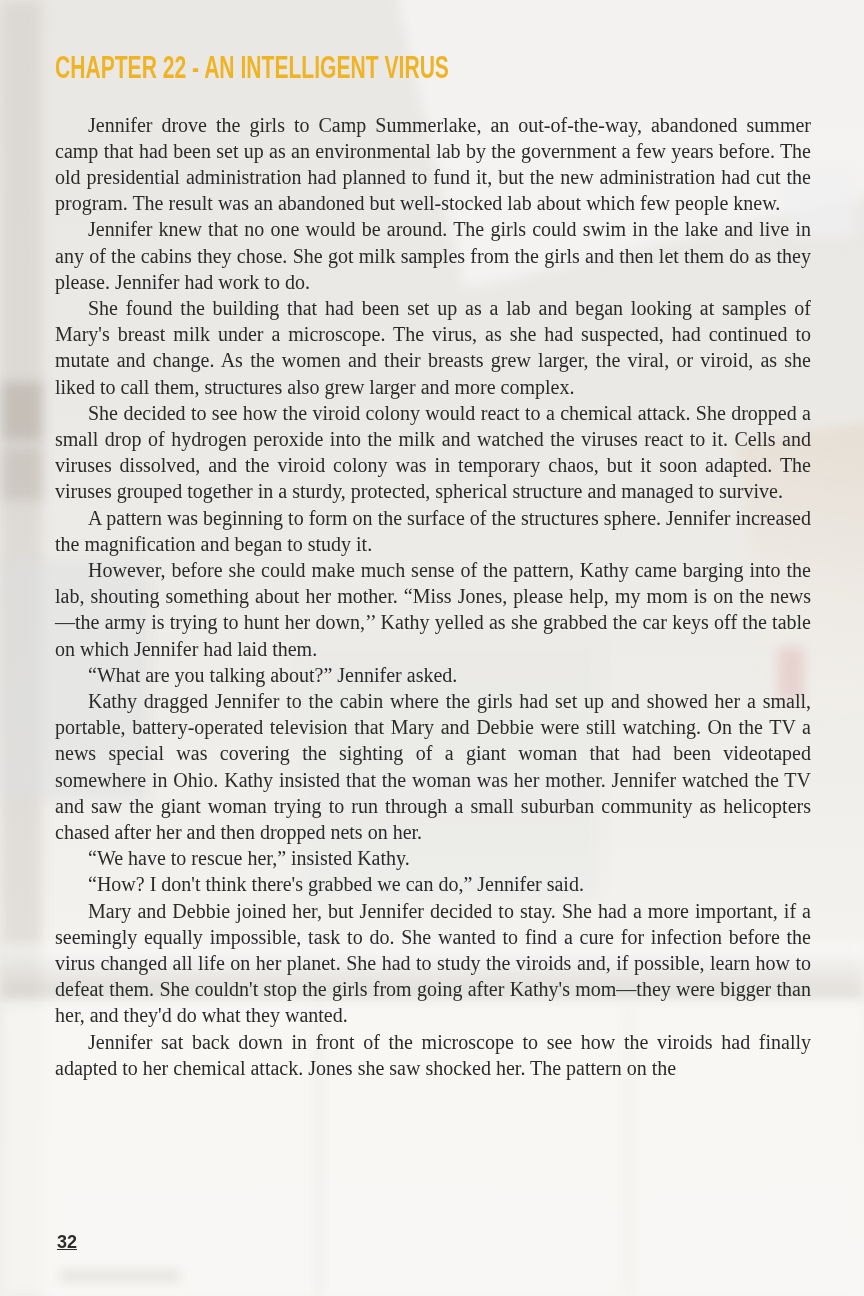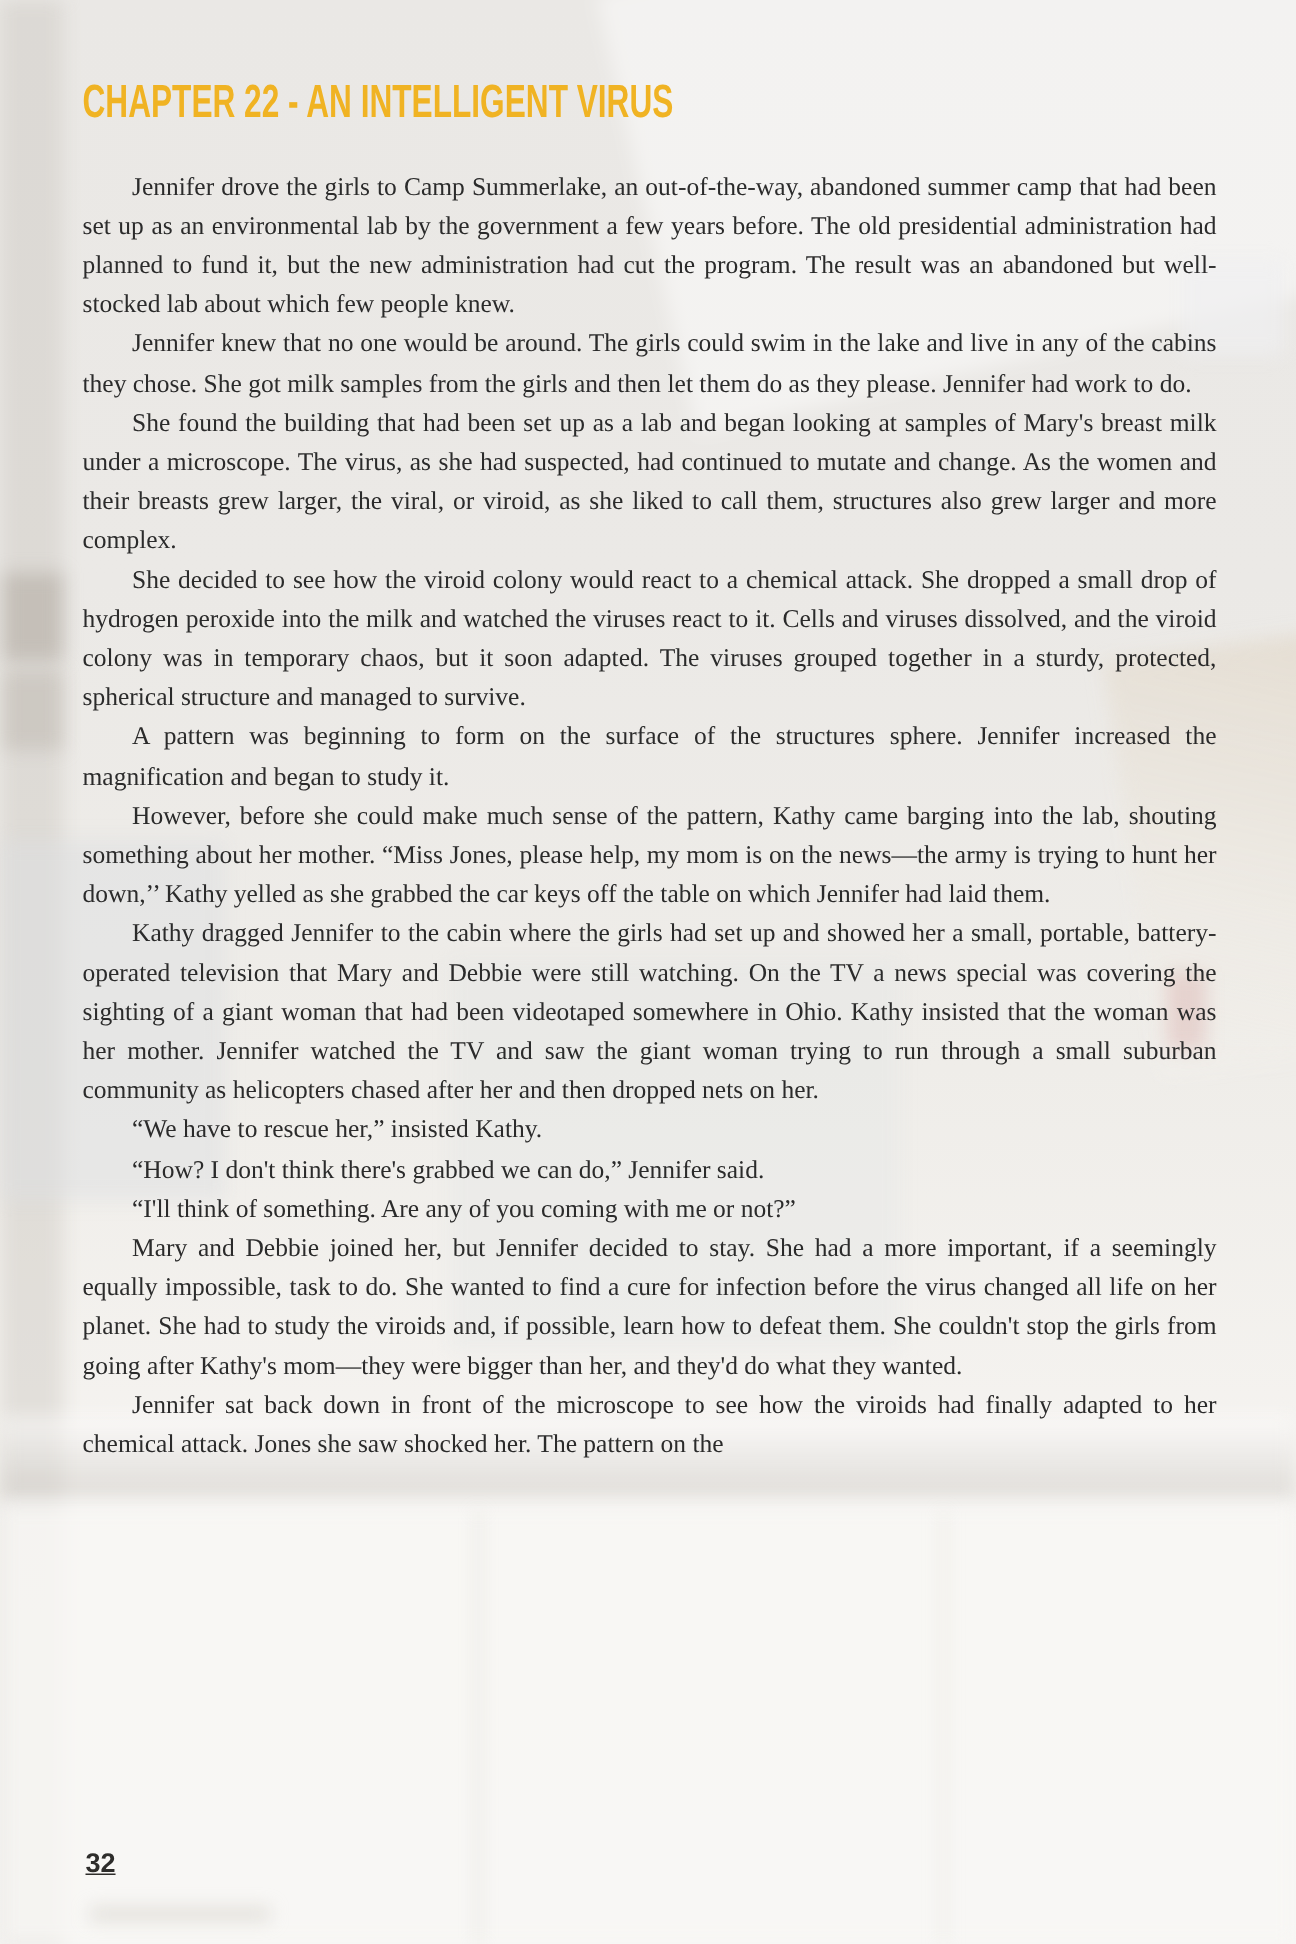--- a/index.html
+++ b/index.html
@@ -66,21 +66,21 @@
     font-size: 31px;
     line-height: 1.05;
     color: var(--title-color);
     white-space: nowrap;
     letter-spacing: 0px;
     transform: scaleX(0.68);
     transform-origin: 0 50%;
   }
   .para {
     margin: 0;
-    font-size: 17px;
+    font-size: 20px;
     line-height: 26.2px;
     color: var(--body-color);
     text-align: justify;
     text-indent: 33px;
   }
   .pagenum {
     position: absolute;
     left: 57px;
     top: 1232px;
     font-family: "Liberation Sans", sans-serif;
@@ -113,23 +113,23 @@
   </div>
 
   <div class="content">
     <h1 class="title">CHAPTER 22 - AN INTELLIGENT VIRUS</h1>
     <p class="para">Jennifer drove the girls to Camp Summerlake, an out-of-the-way, abandoned summer camp that had been set up as an environmental lab by the government a few years before. The old presidential administration had planned to fund it, but the new administration had cut the program. The result was an abandoned but well-stocked lab about which few people knew.</p>
     <p class="para">Jennifer knew that no one would be around. The girls could swim in the lake and live in any of the cabins they chose. She got milk samples from the girls and then let them do as they please. Jennifer had work to do.</p>
     <p class="para">She found the building that had been set up as a lab and began looking at samples of Mary's breast milk under a microscope. The virus, as she had suspected, had continued to mutate and change. As the women and their breasts grew larger, the viral, or viroid, as she liked to call them, structures also grew larger and more complex.</p>
     <p class="para">She decided to see how the viroid colony would react to a chemical attack. She dropped a small drop of hydrogen peroxide into the milk and watched the viruses react to it. Cells and viruses dissolved, and the viroid colony was in temporary chaos, but it soon adapted. The viruses grouped together in a sturdy, protected, spherical structure and managed to survive.</p>
     <p class="para">A pattern was beginning to form on the surface of the structures sphere. Jennifer increased the magnification and began to study it.</p>
     <p class="para">However, before she could make much sense of the pattern, Kathy came barging into the lab, shouting something about her mother. “Miss Jones, please help, my mom is on the news—the army is trying to hunt her down,’’ Kathy yelled as she grabbed the car keys off the table on which Jennifer had laid them.</p>
+    <p class="para">“What are you talking about?” Jennifer asked.</p>
     <p class="para">Kathy dragged Jennifer to the cabin where the girls had set up and showed her a small, portable, battery-operated television that Mary and Debbie were still watching. On the TV a news special was covering the sighting of a giant woman that had been videotaped somewhere in Ohio. Kathy insisted that the woman was her mother. Jennifer watched the TV and saw the giant woman trying to run through a small suburban community as helicopters chased after her and then dropped nets on her.</p>
     <p class="para">“We have to rescue her,” insisted Kathy.</p>
     <p class="para">“How? I don't think there's grabbed we can do,” Jennifer said.</p>
-    <p class="para">“I'll think of something. Are any of you coming with me or not?”</p>
     <p class="para">Mary and Debbie joined her, but Jennifer decided to stay. She had a more important, if a seemingly equally impossible, task to do. She wanted to find a cure for infection before the virus changed all life on her planet. She had to study the viroids and, if possible, learn how to defeat them. She couldn't stop the girls from going after Kathy's mom—they were bigger than her, and they'd do what they wanted.</p>
     <p class="para">Jennifer sat back down in front of the microscope to see how the viroids had finally adapted to her chemical attack. Jones she saw shocked her. The pattern on the</p>
   </div>
 
   <div class="pagenum">32</div>
 
 </div>
 
 </body></html>

